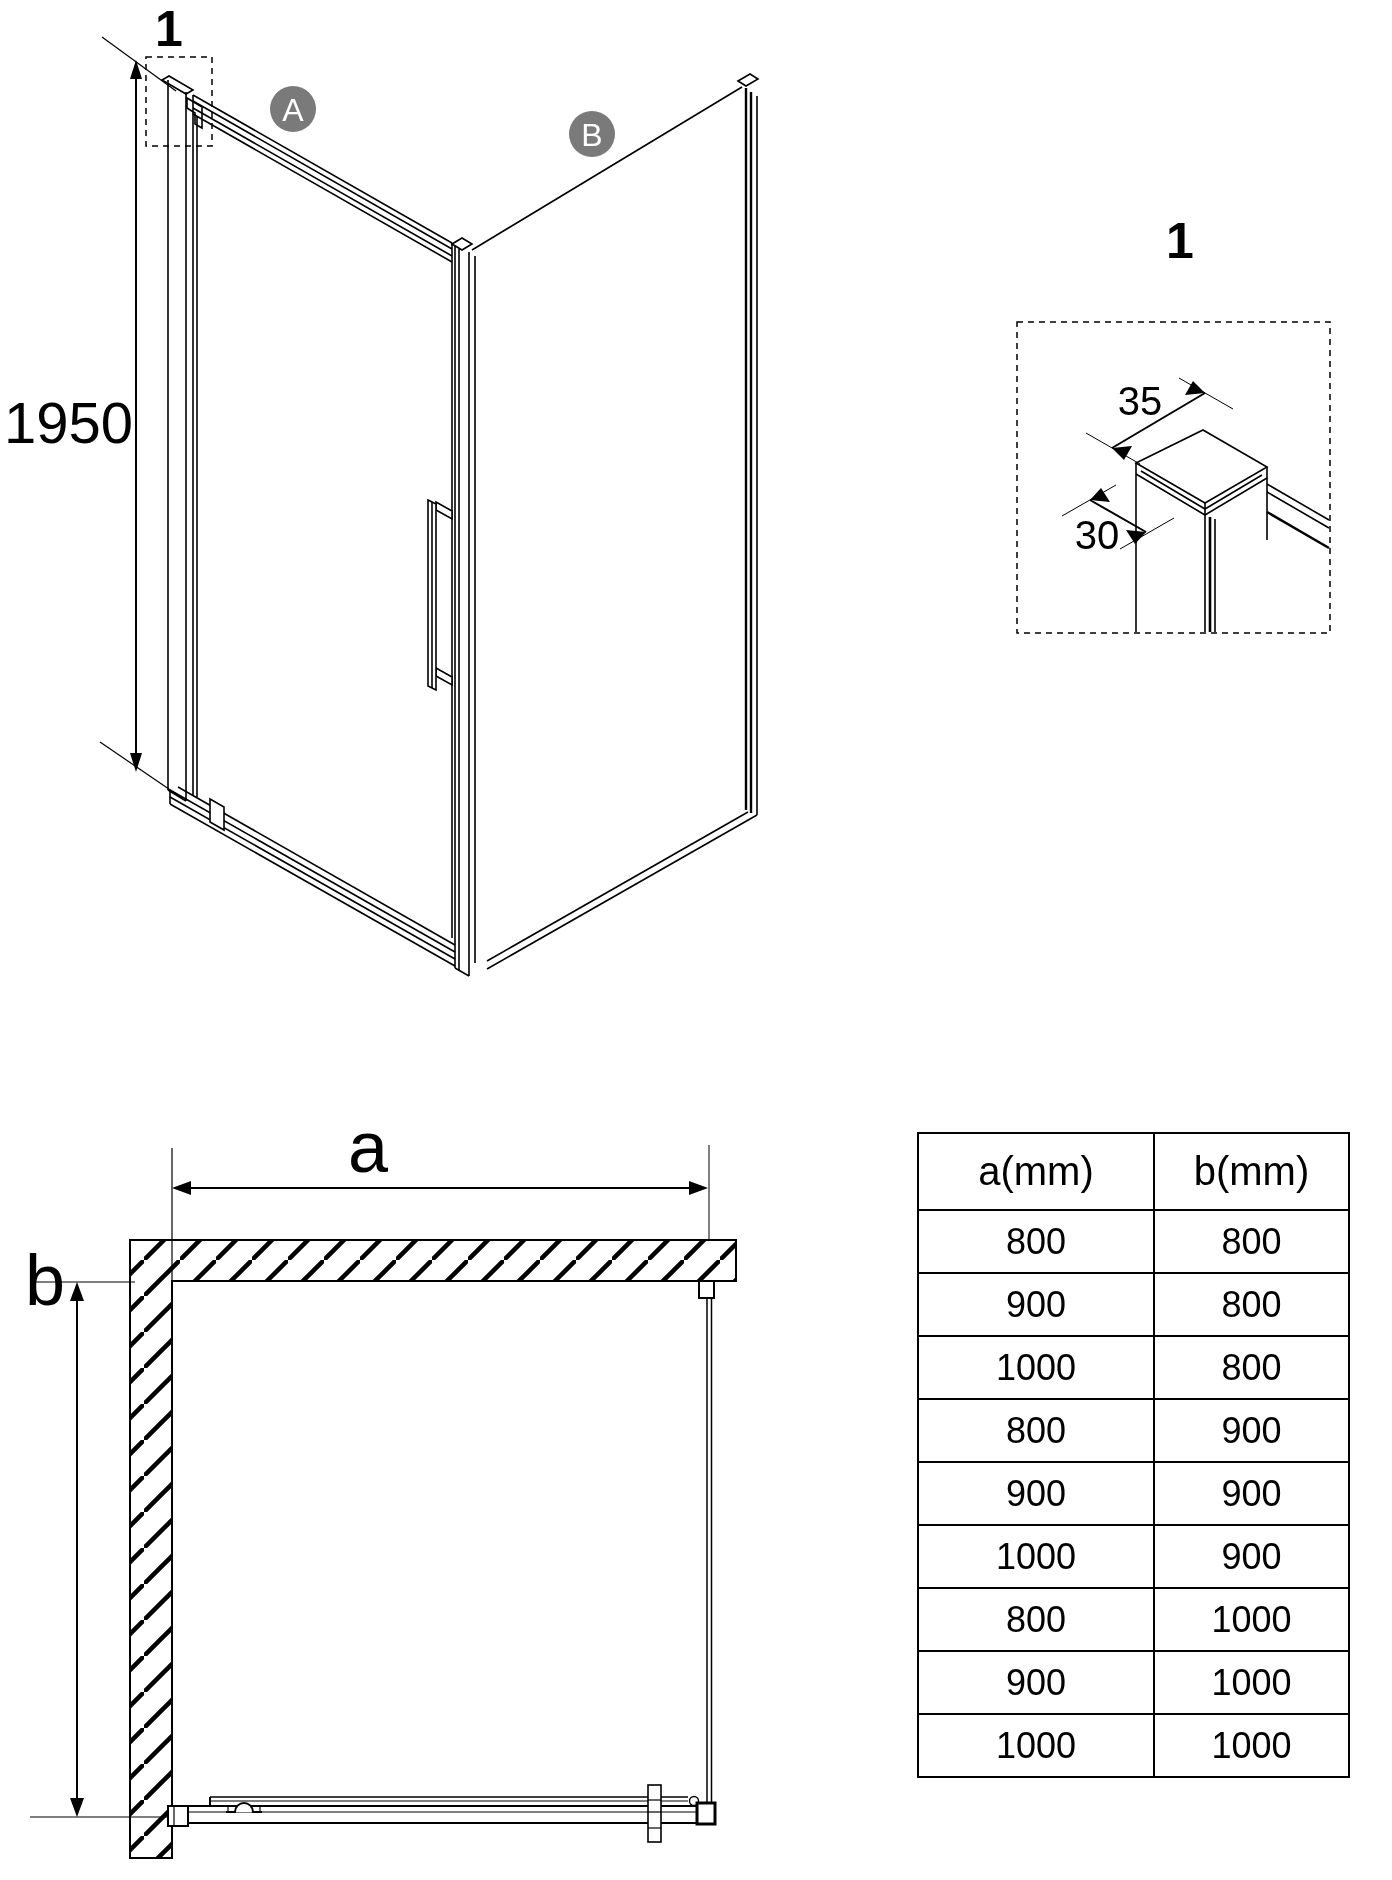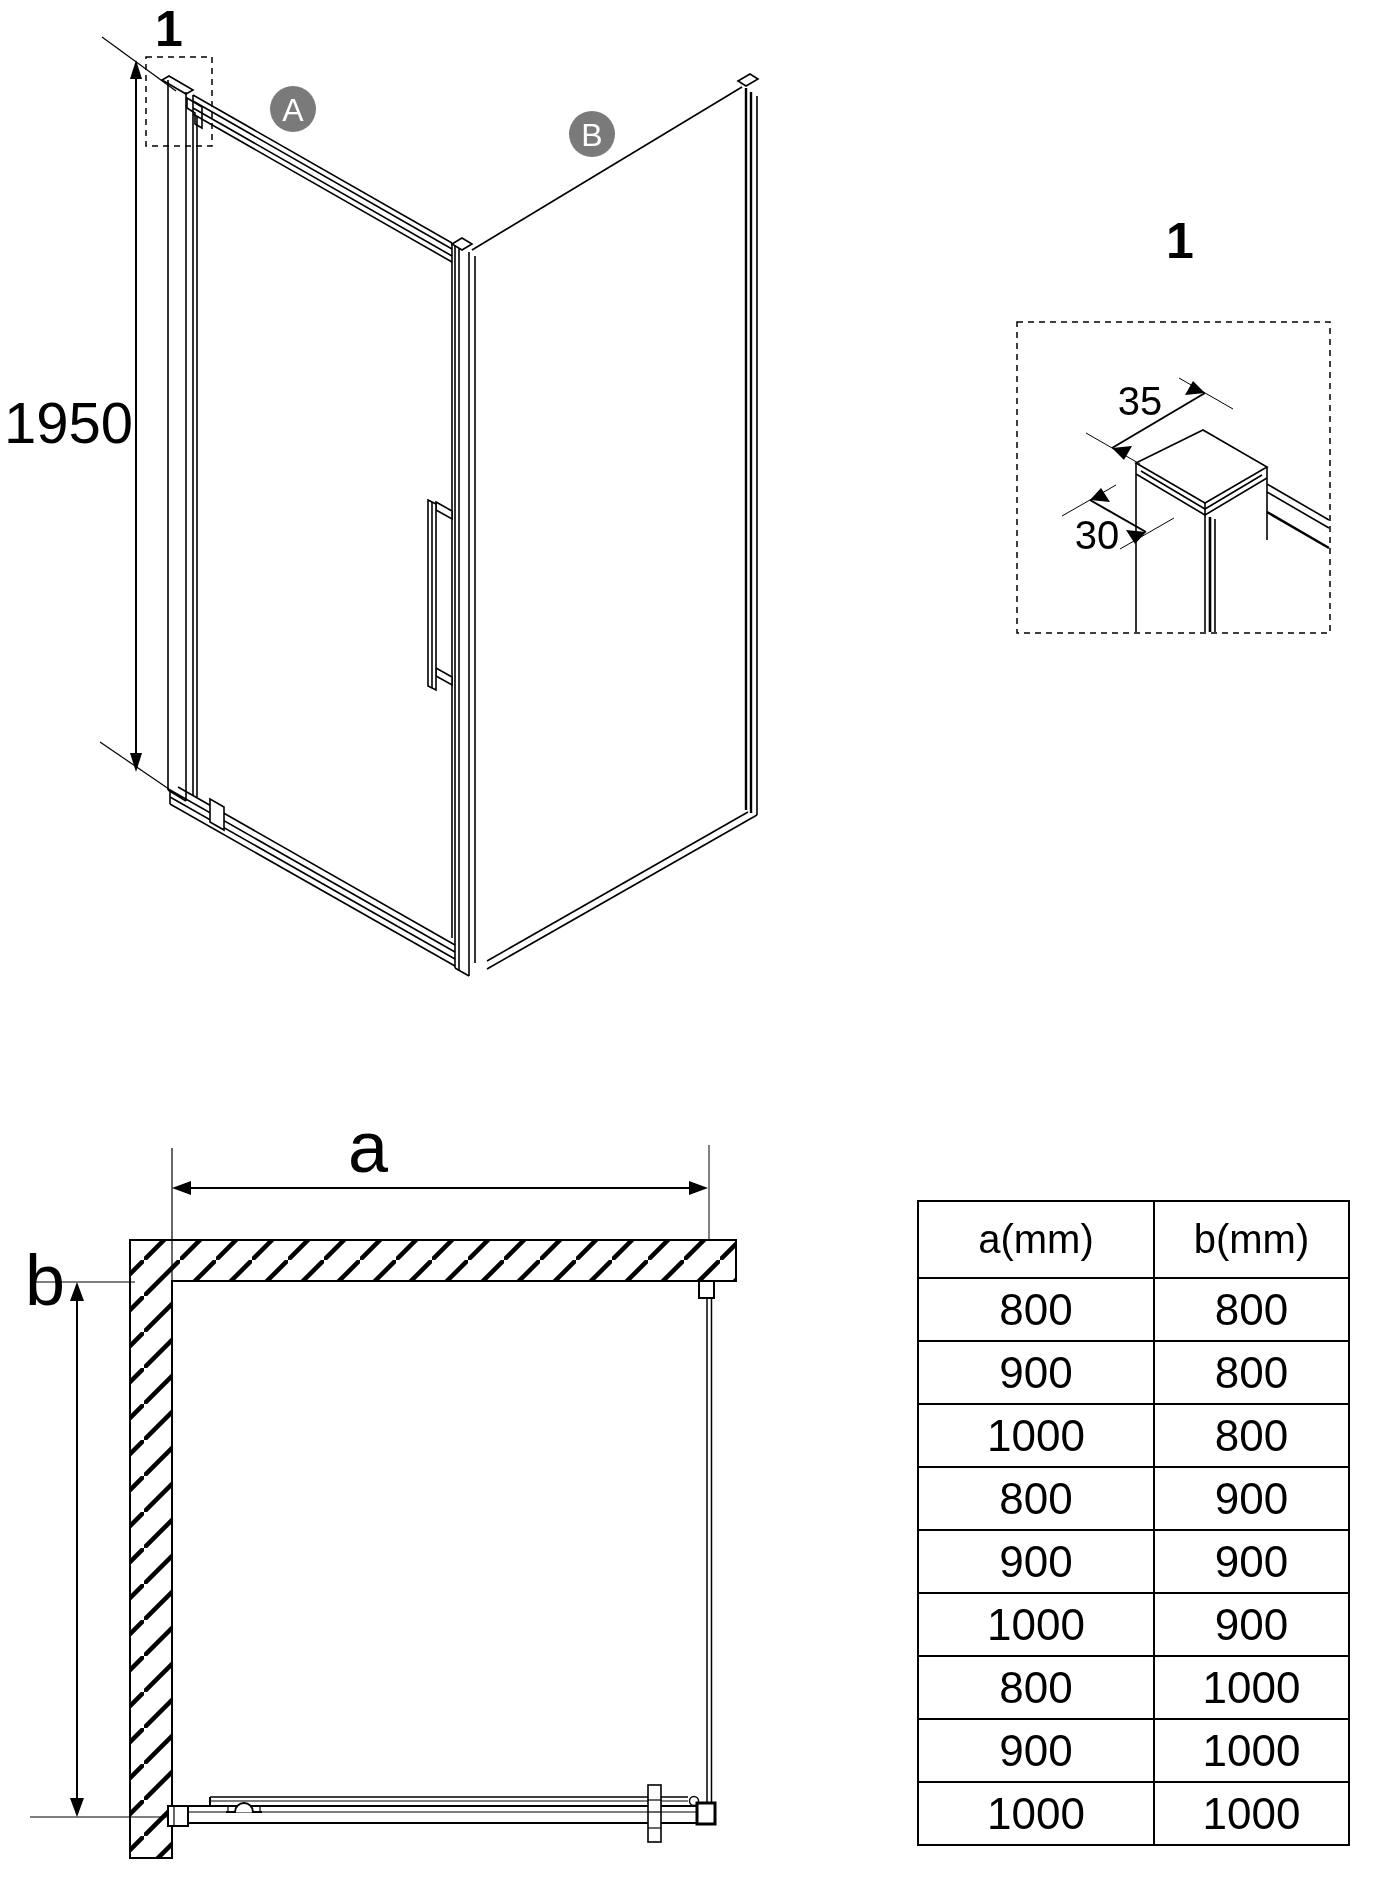--- a/index.html
+++ b/index.html
@@ -5,26 +5,26 @@
   html,body{margin:0;padding:0;background:#fff;}
   #stage{position:relative;width:1392px;height:1880px;background:#fff;overflow:hidden;
          font-family:"Liberation Sans",sans-serif;}
   #drawing{position:absolute;left:0;top:0;}
   svg text{fill:#000;stroke:none;}
   .dimtext{font-size:58px;}
   .marker{font-size:50px;font-weight:bold;}
   .smalldim{font-size:40px;}
   .axisletter{font-size:72px;}
   .circleletter{font-size:32px;fill:#fff;}
-  .size-table{position:absolute;left:917px;top:1200px;width:431px;border-collapse:collapse;
+  .size-table{position:absolute;left:917px;top:1132px;width:431px;border-collapse:collapse;
               table-layout:fixed;background:#fff;}
   .size-table th,.size-table td{border:2px solid #000;text-align:center;vertical-align:middle;
               font-weight:400;padding:0;color:#000;}
   .size-table th{height:75px;font-size:40px;}
-  .size-table td{height:61px;font-size:44px;}
+  .size-table td{height:61px;font-size:36px;}
 </style>
 </head>
 <body>
 
 <div id="stage">
 
 <svg id="drawing" width="1392" height="1880" viewBox="0 0 1392 1880">
   <defs>
     <pattern id="hatch" patternUnits="userSpaceOnUse" width="36" height="36">
       <rect width="36" height="36" fill="#fff"></rect>

